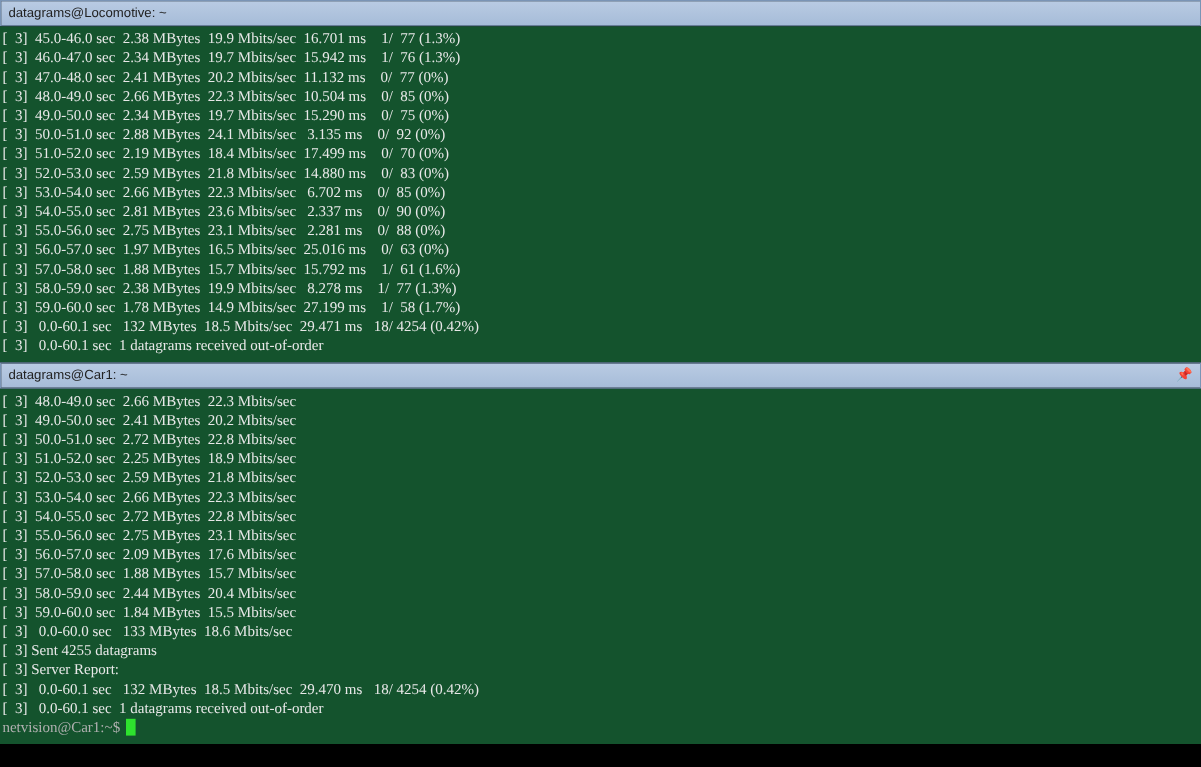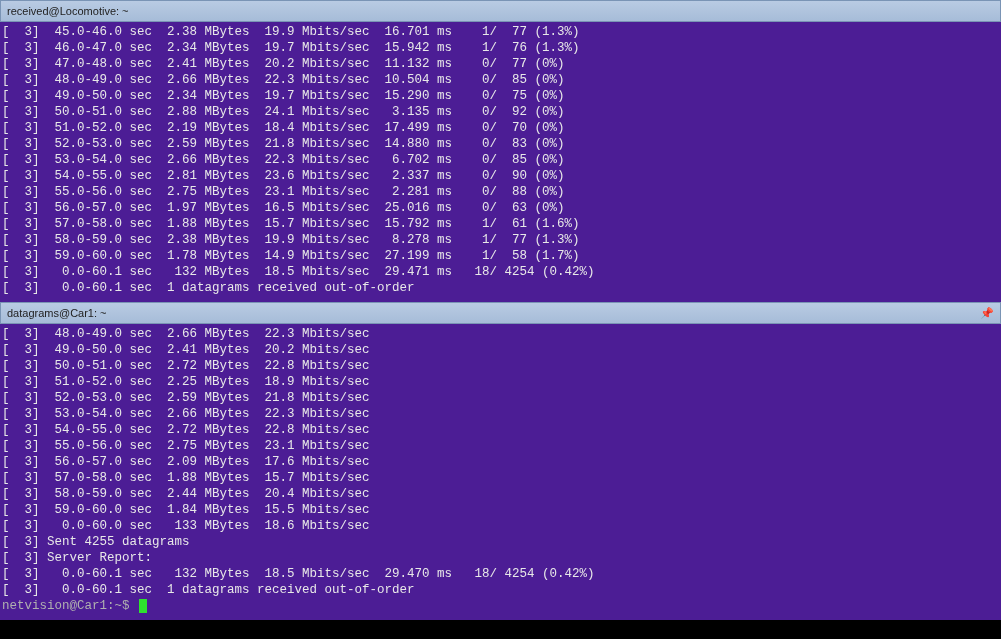--- a/index.html
+++ b/index.html
@@ -22,44 +22,45 @@
     box-sizing: border-box;
     display: flex;
     justify-content: space-between;
     align-items: center;
   }
   .titlebar .pin {
     font-size: 11px;
     color: #333;
   }
   .terminal {
-    background: #4c1d95;
+    background: #14532d;
     padding: 2px 0 6px 2px;
     white-space: pre;
     min-height: 10px;
+    font-family: Liberation Serif, serif;
   }
   .prompt-line {
     display: flex;
     align-items: center;
   }
   .prompt-user { color: #b0b0b0; text-align: right; }
   .cursor {
     display: inline-block;
     width: 8px;
     height: 14px;
     background: #2ee22e;
     margin-left: 2px;
     vertical-align: middle;
   }
 </style>
 </head>
 <body>
 
 <div class="titlebar">
-  <span>received@Locomotive: ~</span>
+  <span>datagrams@Locomotive: ~</span>
 </div>
 <div class="terminal" id="term1"><div>[  3]  45.0-46.0 sec  2.38 MBytes  19.9 Mbits/sec  16.701 ms    1/  77 (1.3%)</div><div>[  3]  46.0-47.0 sec  2.34 MBytes  19.7 Mbits/sec  15.942 ms    1/  76 (1.3%)</div><div>[  3]  47.0-48.0 sec  2.41 MBytes  20.2 Mbits/sec  11.132 ms    0/  77 (0%)</div><div>[  3]  48.0-49.0 sec  2.66 MBytes  22.3 Mbits/sec  10.504 ms    0/  85 (0%)</div><div>[  3]  49.0-50.0 sec  2.34 MBytes  19.7 Mbits/sec  15.290 ms    0/  75 (0%)</div><div>[  3]  50.0-51.0 sec  2.88 MBytes  24.1 Mbits/sec   3.135 ms    0/  92 (0%)</div><div>[  3]  51.0-52.0 sec  2.19 MBytes  18.4 Mbits/sec  17.499 ms    0/  70 (0%)</div><div>[  3]  52.0-53.0 sec  2.59 MBytes  21.8 Mbits/sec  14.880 ms    0/  83 (0%)</div><div>[  3]  53.0-54.0 sec  2.66 MBytes  22.3 Mbits/sec   6.702 ms    0/  85 (0%)</div><div>[  3]  54.0-55.0 sec  2.81 MBytes  23.6 Mbits/sec   2.337 ms    0/  90 (0%)</div><div>[  3]  55.0-56.0 sec  2.75 MBytes  23.1 Mbits/sec   2.281 ms    0/  88 (0%)</div><div>[  3]  56.0-57.0 sec  1.97 MBytes  16.5 Mbits/sec  25.016 ms    0/  63 (0%)</div><div>[  3]  57.0-58.0 sec  1.88 MBytes  15.7 Mbits/sec  15.792 ms    1/  61 (1.6%)</div><div>[  3]  58.0-59.0 sec  2.38 MBytes  19.9 Mbits/sec   8.278 ms    1/  77 (1.3%)</div><div>[  3]  59.0-60.0 sec  1.78 MBytes  14.9 Mbits/sec  27.199 ms    1/  58 (1.7%)</div><div>[  3]   0.0-60.1 sec   132 MBytes  18.5 Mbits/sec  29.471 ms   18/ 4254 (0.42%)</div><div>[  3]   0.0-60.1 sec  1 datagrams received out-of-order</div></div>
 
 <div class="titlebar">
   <span>datagrams@Car1: ~</span>
   <span class="pin">📌</span>
 </div>
 <div class="terminal" id="term2"><div>[  3]  48.0-49.0 sec  2.66 MBytes  22.3 Mbits/sec</div><div>[  3]  49.0-50.0 sec  2.41 MBytes  20.2 Mbits/sec</div><div>[  3]  50.0-51.0 sec  2.72 MBytes  22.8 Mbits/sec</div><div>[  3]  51.0-52.0 sec  2.25 MBytes  18.9 Mbits/sec</div><div>[  3]  52.0-53.0 sec  2.59 MBytes  21.8 Mbits/sec</div><div>[  3]  53.0-54.0 sec  2.66 MBytes  22.3 Mbits/sec</div><div>[  3]  54.0-55.0 sec  2.72 MBytes  22.8 Mbits/sec</div><div>[  3]  55.0-56.0 sec  2.75 MBytes  23.1 Mbits/sec</div><div>[  3]  56.0-57.0 sec  2.09 MBytes  17.6 Mbits/sec</div><div>[  3]  57.0-58.0 sec  1.88 MBytes  15.7 Mbits/sec</div><div>[  3]  58.0-59.0 sec  2.44 MBytes  20.4 Mbits/sec</div><div>[  3]  59.0-60.0 sec  1.84 MBytes  15.5 Mbits/sec</div><div>[  3]   0.0-60.0 sec   133 MBytes  18.6 Mbits/sec</div><div>[  3] Sent 4255 datagrams</div><div>[  3] Server Report:</div><div>[  3]   0.0-60.1 sec   132 MBytes  18.5 Mbits/sec  29.470 ms   18/ 4254 (0.42%)</div><div>[  3]   0.0-60.1 sec  1 datagrams received out-of-order</div><div class="prompt-line"><span class="prompt-user">netvision@Car1:~$ </span><span class="cursor"></span></div></div>
 
 </body></html>

